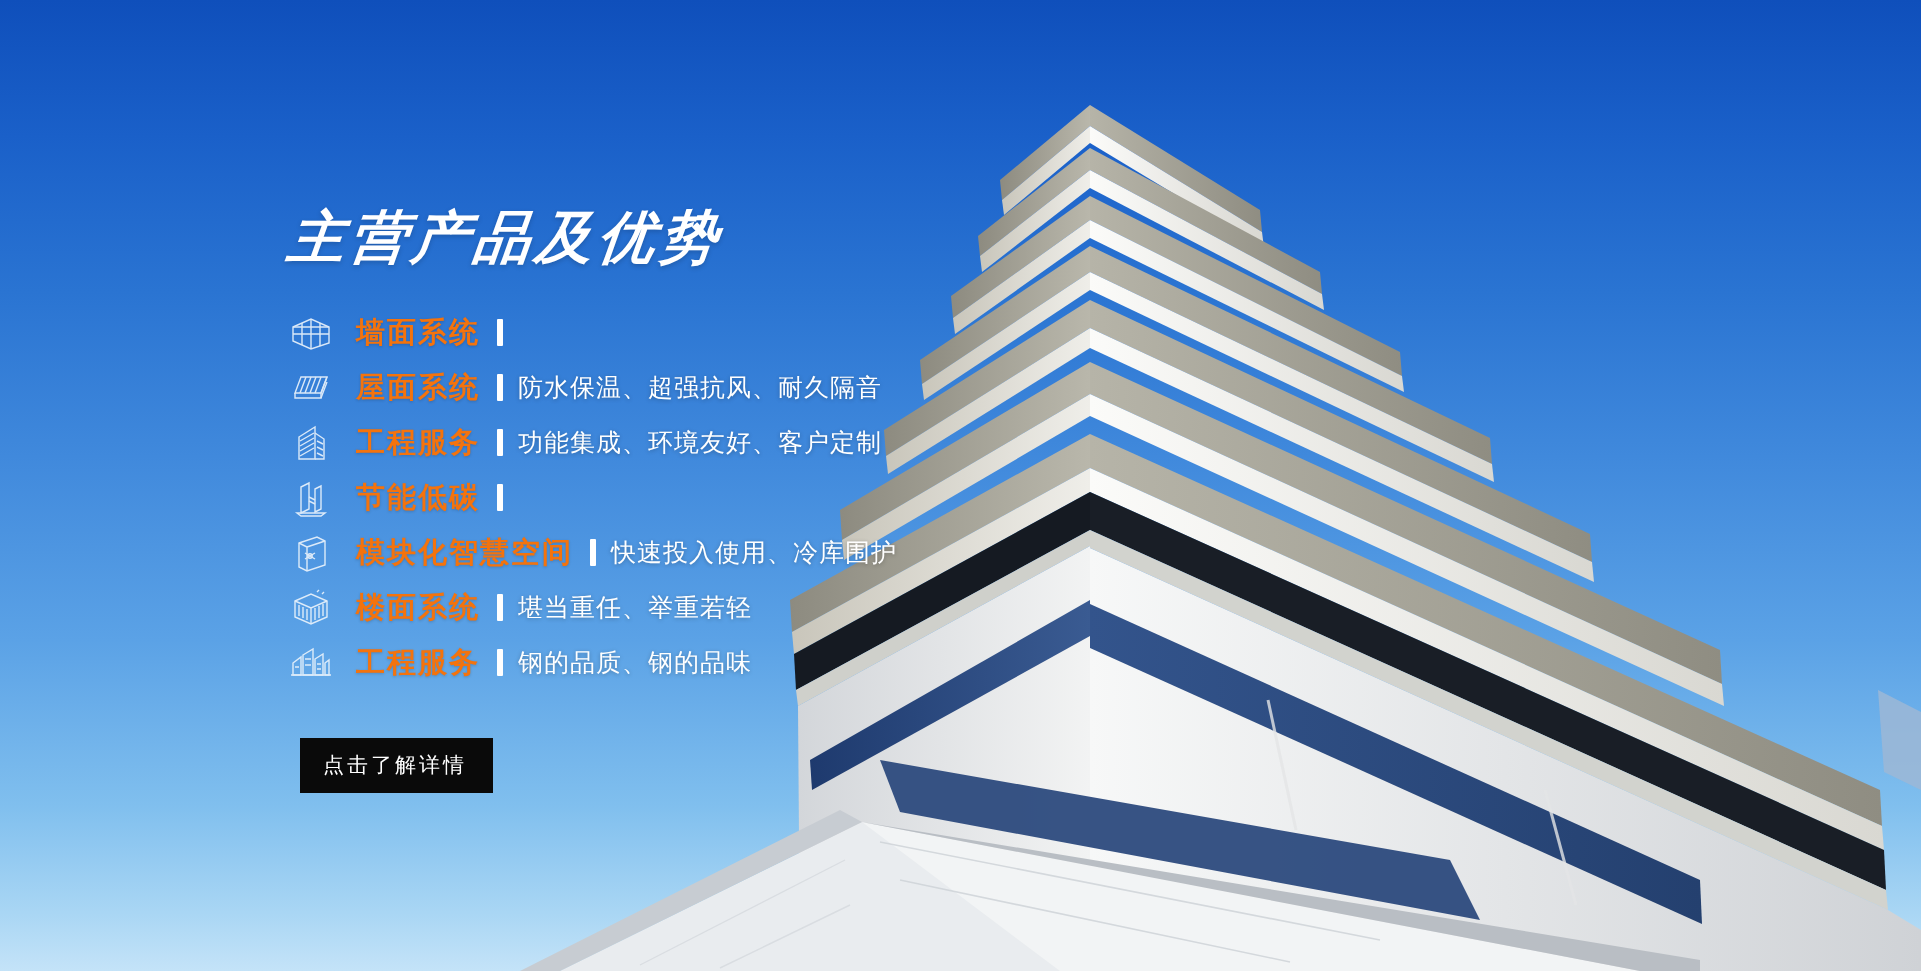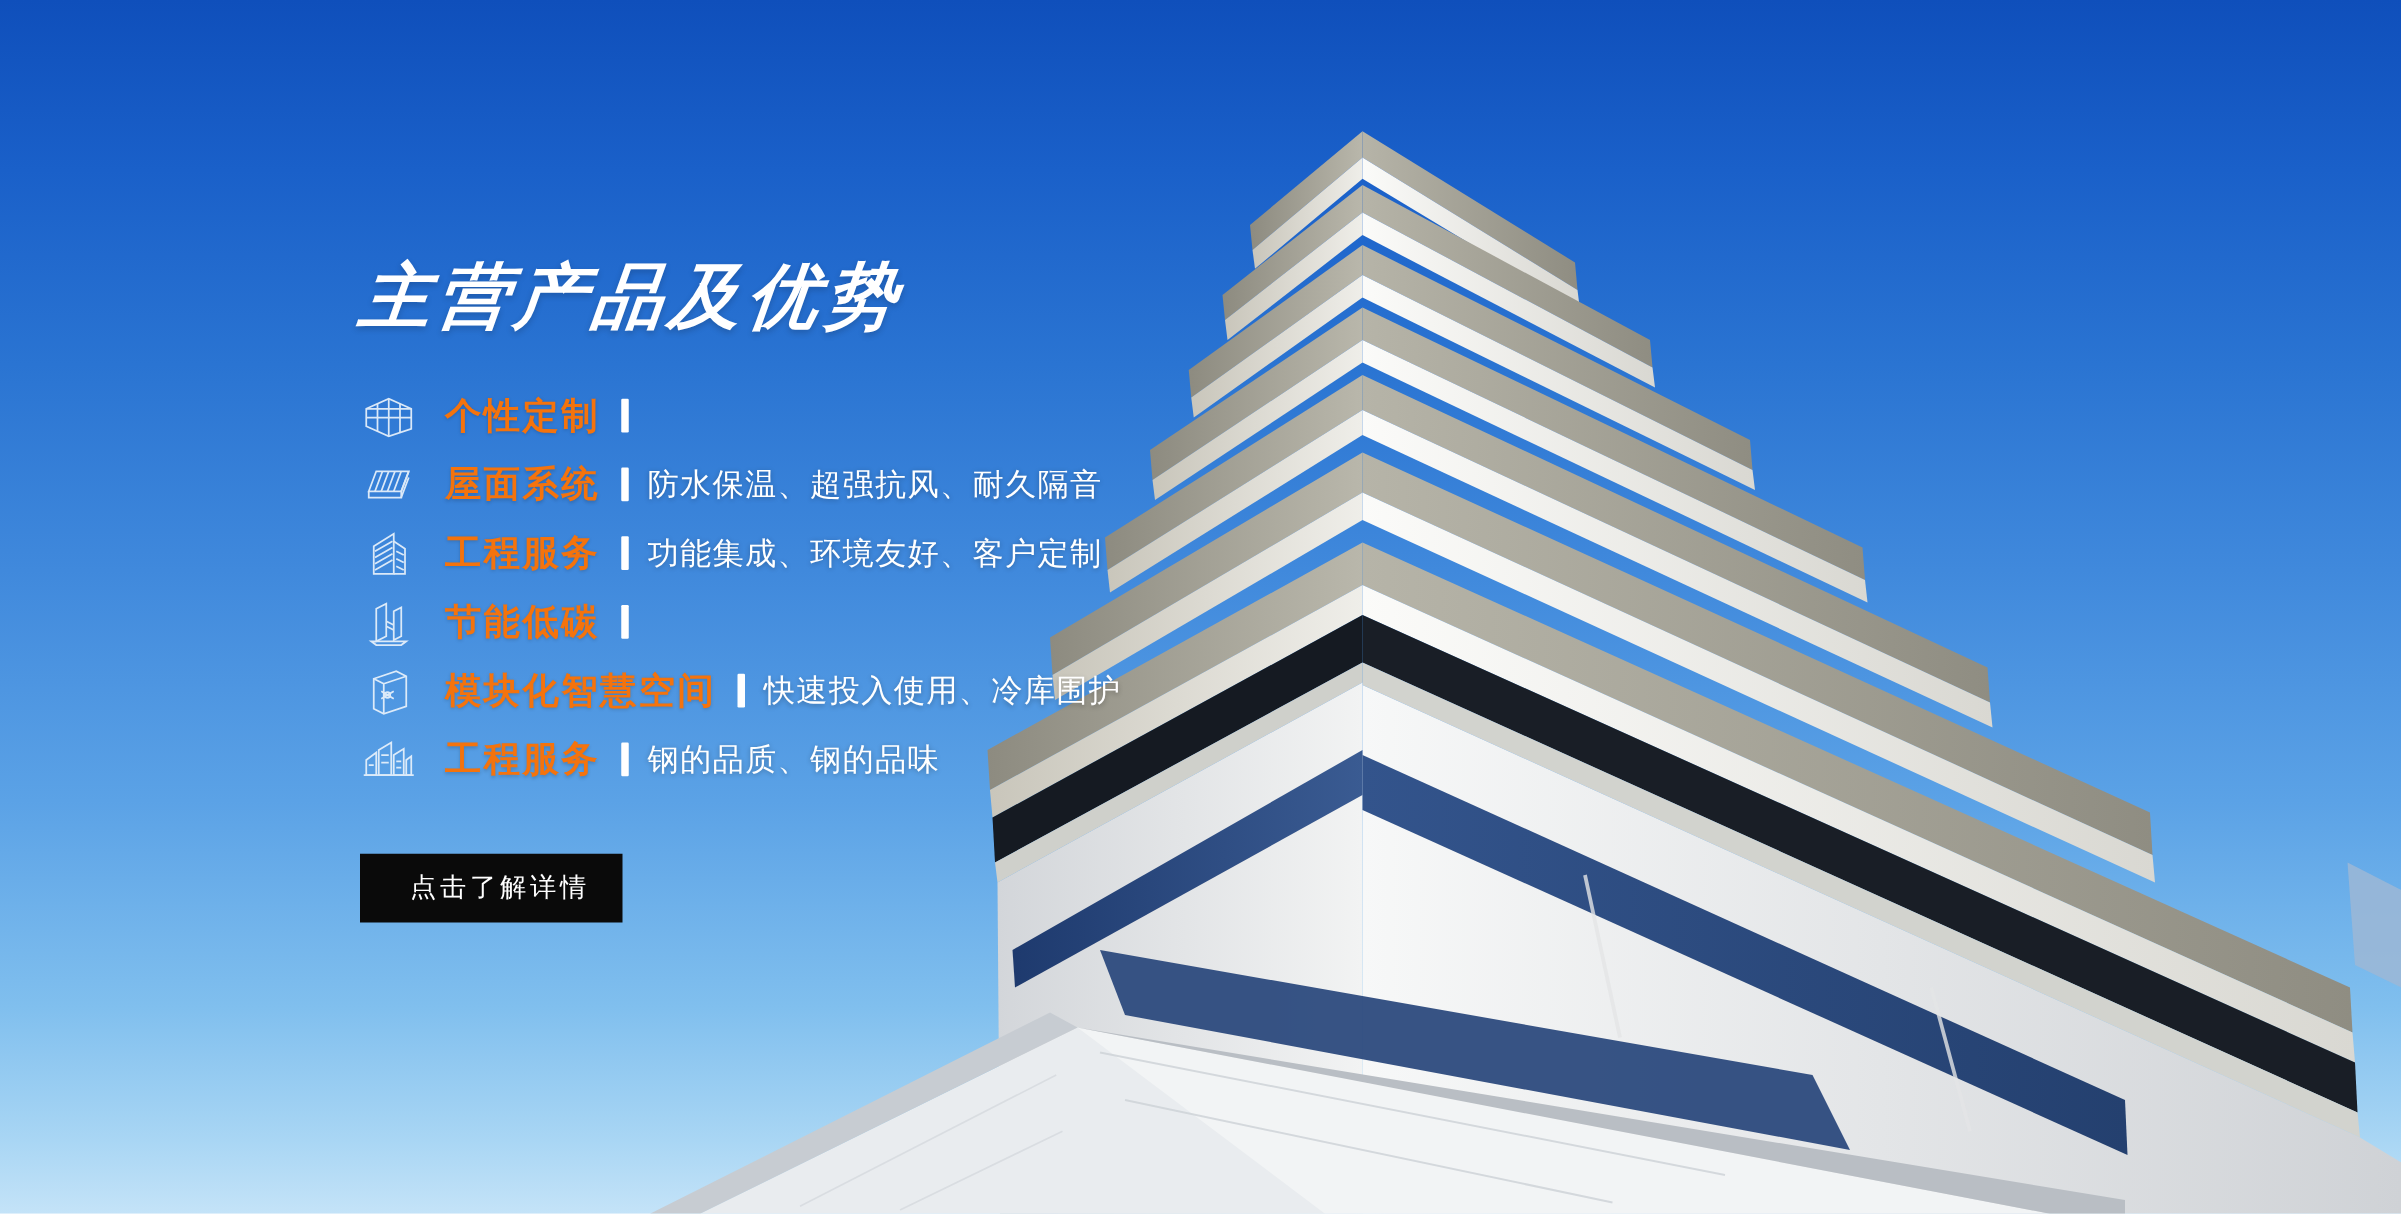--- a/index.html
+++ b/index.html
@@ -90,26 +90,26 @@
   .p-desc {
     font-size:25px;
     color:#ffffff;
     letter-spacing:1px;
     white-space:nowrap;
     text-shadow:0 1px 4px rgba(0,0,0,.28);
   }
   .cta {
     display:inline-block;
     margin-top:48px;
-    margin-left:0;
+    margin-left:12px;
     background:#0a0a0a;
     color:#ffffff;
     font-size:21px;
     letter-spacing:3px;
-    padding:13px 26px 14px 40px;
+    padding:13px 26px 14px 23px;
     border:none;
     cursor:pointer;
     font-family:"Liberation Sans","DejaVu Sans",sans-serif;
   }
 </style>
 </head>
 <body>
 
 <div id="banner">
 
@@ -238,21 +238,21 @@
     <div class="product-list">
 
       <div class="product-row">
         <span class="p-icon">
           <svg width="44" height="36" viewBox="0 0 44 36" fill="none" stroke="#e9f2fb" stroke-width="1.4">
             <path d="M4 12 L22 4 L40 12 L40 28 L22 34 L4 26 Z"></path>
             <path d="M4 12 L40 12 M4 19 L40 19 M22 4 L22 34"></path>
             <path d="M13 8 L13 30 M31 8 L31 31"></path>
           </svg>
         </span>
-        <span class="p-name">个性定制</span>
+        <span class="p-name">墙面系统</span>
         <span class="p-sep"></span>
       </div>
 
       <div class="product-row">
         <span class="p-icon">
           <svg width="44" height="34" viewBox="0 0 44 34" fill="none" stroke="#e9f2fb" stroke-width="1.4">
             <path d="M12 6 L38 6 L32 22 L6 22 Z"></path>
             <path d="M6 22 L6 27 L32 27 L32 22"></path>
             <path d="M32 22 L38 6 M32 27 L38 11"></path>
             <path d="M17 6 L11 22 M22 6 L16 22 M27 6 L21 22 M32 6 L26 22"></path>
@@ -297,20 +297,34 @@
             <path d="M6 10 L14 14 L14 38 M14 14 L32 8"></path>
             <path d="M12 20 L22 26 M22 20 L12 26"></path>
             <circle cx="17" cy="23" r="2.2"></circle>
           </svg>
         </span>
         <span class="p-name">模块化智慧空间</span>
         <span class="p-sep"></span>
         <span class="p-desc">快速投入使用、冷库围护</span>
       </div>
 
+      <div class="product-row">
+        <span class="p-icon">
+          <svg width="42" height="38" viewBox="0 0 42 38" fill="none" stroke="#e9f2fb" stroke-width="1.4">
+            <path d="M5 12 L21 5 L37 12 L37 28 L21 35 L5 28 Z"></path>
+            <path d="M5 12 L21 19 L37 12 M21 19 L21 35"></path>
+            <path d="M9 16 L9 27 M13 18 L13 29 M17 20 L17 31"></path>
+            <path d="M25 31 L25 19 M29 29 L29 17 M33 27 L33 15"></path>
+            <path d="M27 3 L29 1 M32 5 L34 3"></path>
+          </svg>
+        </span>
+        <span class="p-name">楼面系统</span>
+        <span class="p-sep"></span>
+        <span class="p-desc">堪当重任、举重若轻</span>
+      </div>
 
       <div class="product-row">
         <span class="p-icon">
           <svg width="44" height="32" viewBox="0 0 44 32" fill="none" stroke="#e9f2fb" stroke-width="1.4">
             <path d="M4 16 L12 10 L12 28 L4 28 Z"></path>
             <path d="M14 8 L24 2 L24 28 L14 28 Z"></path>
             <path d="M26 12 L34 7 L34 28 L26 28 Z"></path>
             <path d="M36 16 L40 13 L40 28 L36 28 Z"></path>
             <path d="M2 28 L42 28"></path>
             <path d="M6 20 L10 20 M16 12 L22 12 M16 18 L22 18 M28 17 L32 17 M28 22 L32 22"></path>

